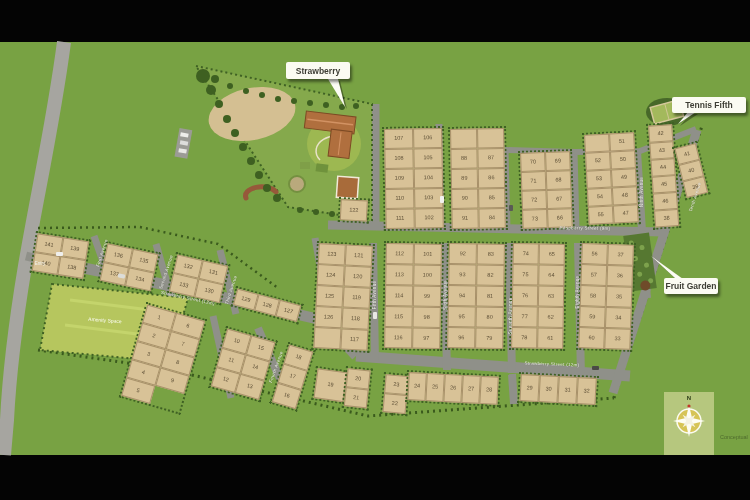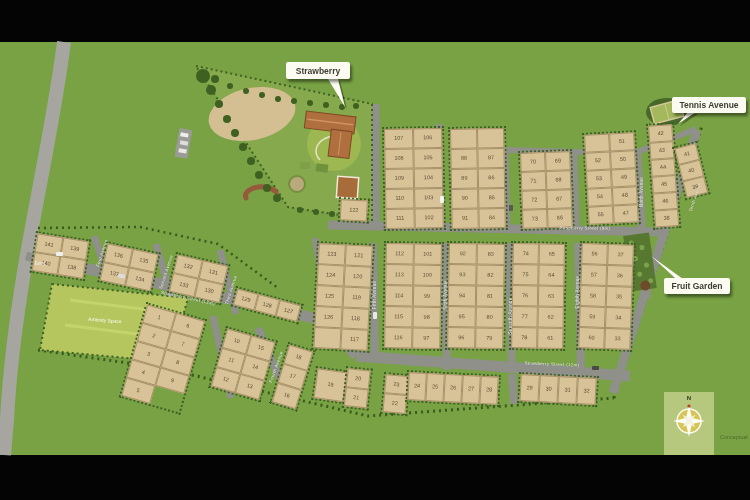--- a/index.html
+++ b/index.html
@@ -470,23 +470,23 @@
   <div class="car" style="left:509px;top:205px;width:4px;height:6px;background:#5a5a55"></div>
   <div class="car" style="left:373px;top:312px;width:4px;height:7px;background:#e8e8e4"></div>
   <div class="car" style="left:592px;top:366px;width:7px;height:4px;background:#4a4a45"></div>
   <div class="car" style="left:56px;top:252px;width:7px;height:4px;background:#efefec"></div>
   <div class="car" style="left:118px;top:274px;width:7px;height:4px;background:#dcdcd8;transform:rotate(12deg)"></div>
 
   <div class="callout" style="left:286px;top:62px;width:64px;height:17px">
     <span>Strawberry</span>
   </div>
   <div class="callout" style="left:672px;top:97px;width:74px;height:16px">
-    <span>Tennis Avenue</span>
+    <span>Tennis Fifth</span>
   </div>
-  <div class="callout" style="left:664px;top:278px;width:66px;height:16px">
+  <div class="callout" style="left:664px;top:278px;width:54px;height:16px">
     <span>Fruit Garden</span>
   </div>
 
   <div class="tinytext" id="amenity-label">Amenity Space</div>
   <div class="tinytext" id="entry-label">Entry</div>
   <div class="tinytext" id="compass-n">N</div>
   <div class="tinytext" id="conceptual">Conceptual</div>
 </div>
 
 </body></html>

